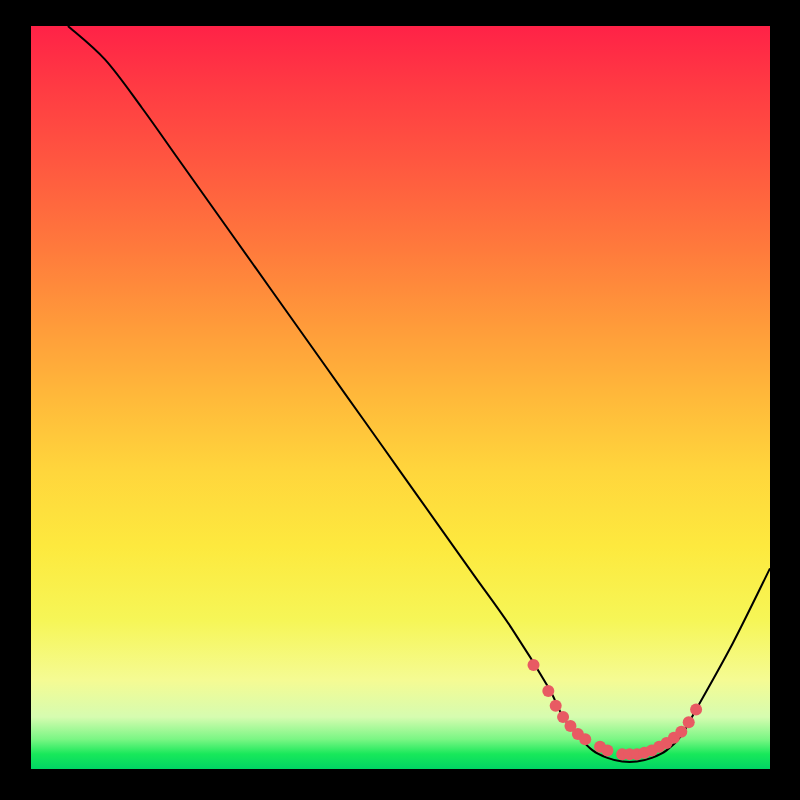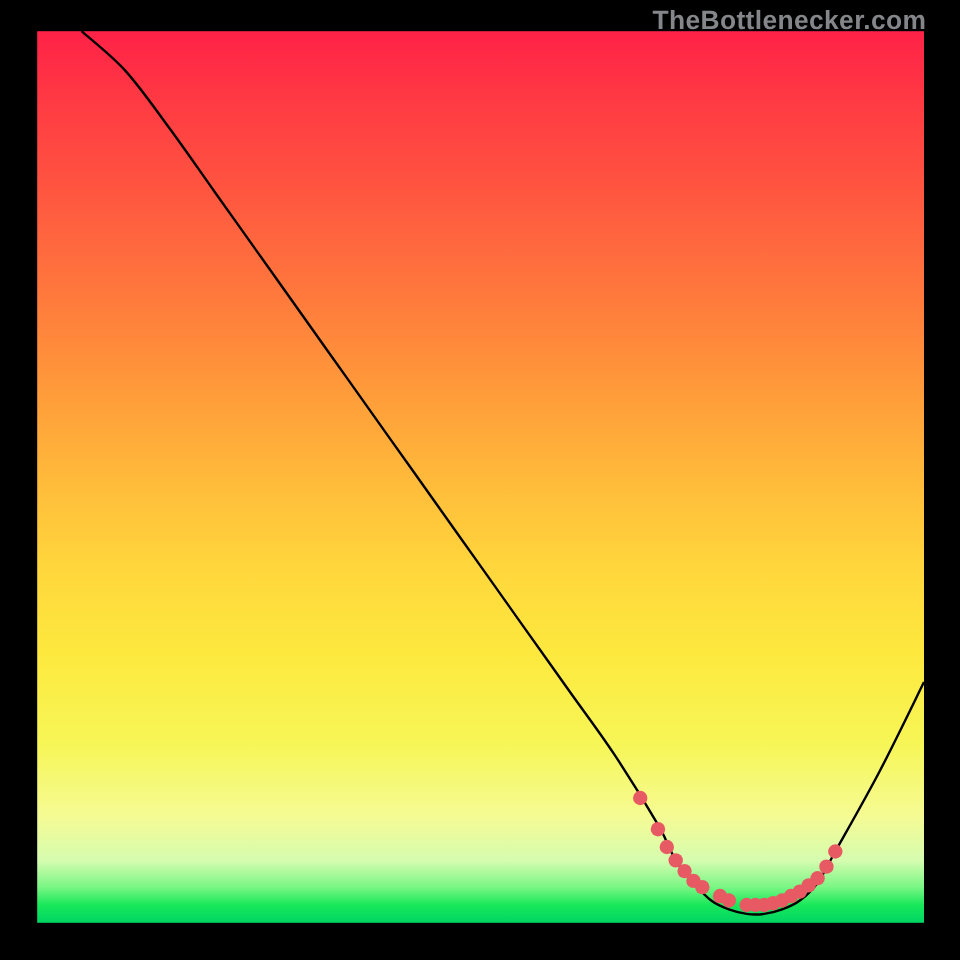--- a/index.html
+++ b/index.html
@@ -50,21 +50,20 @@
     left: 0;
   }
 </style>
 </head>
 <body>
 
 <div class="frame">
 
   <div class="plot-area" style="left:31px; top:26px; width:739px; height:743px;"></div>
 
-  <div class="watermark" style="right:28px; top:4px; font-size:22px;">TheBottlenecker.com</div>
 
   <svg class="curve" width="800" height="800" viewBox="0 0 800 800">
     <g id="curve-group">
         <path d="M 67.95 26.00 C 74.11 31.57, 92.58 45.81, 104.90 59.44 C 117.22 73.06, 129.53 91.01, 141.85 107.73 C 154.17 124.45, 166.48 142.40, 178.80 159.74 C 191.12 177.08, 203.43 194.41, 215.75 211.75 C 228.07 229.09, 240.38 246.42, 252.70 263.76 C 265.02 281.10, 277.33 298.43, 289.65 315.77 C 301.97 333.11, 314.28 350.44, 326.60 367.78 C 338.92 385.12, 351.23 402.45, 363.55 419.79 C 375.87 437.13, 388.18 454.46, 400.50 471.80 C 412.82 489.14, 425.13 506.47, 437.45 523.81 C 449.77 541.15, 462.08 558.48, 474.40 575.82 C 486.72 593.16, 499.03 609.26, 511.35 627.83 C 523.67 646.40, 539.68 672.41, 548.30 687.27 C 556.92 702.13, 558.15 708.94, 563.08 716.99 C 568.01 725.04, 572.93 729.99, 577.86 735.56 C 582.79 741.14, 587.71 746.71, 592.64 750.42 C 597.57 754.14, 602.49 756.00, 607.42 757.86 C 612.35 759.71, 617.27 760.95, 622.20 761.57 C 627.13 762.19, 632.05 762.19, 636.98 761.57 C 641.91 760.95, 646.83 759.71, 651.76 757.86 C 656.69 756.00, 661.61 754.14, 666.54 750.42 C 671.47 746.71, 676.39 742.38, 681.32 735.56 C 686.25 728.75, 687.48 725.04, 696.10 709.56 C 704.72 694.08, 720.73 666.22, 733.05 642.69 C 745.37 619.16, 763.84 580.77, 770.00 568.39" fill="none" stroke="#000000" stroke-width="2"></path>
       </g>
     <g id="marker-group">
         <circle cx="533.52" cy="664.98" r="6" fill="#e85a63"></circle>
         <circle cx="548.30" cy="690.99" r="6" fill="#e85a63"></circle>
         <circle cx="555.69" cy="705.85" r="6" fill="#e85a63"></circle>
         <circle cx="563.08" cy="716.99" r="6" fill="#e85a63"></circle>

